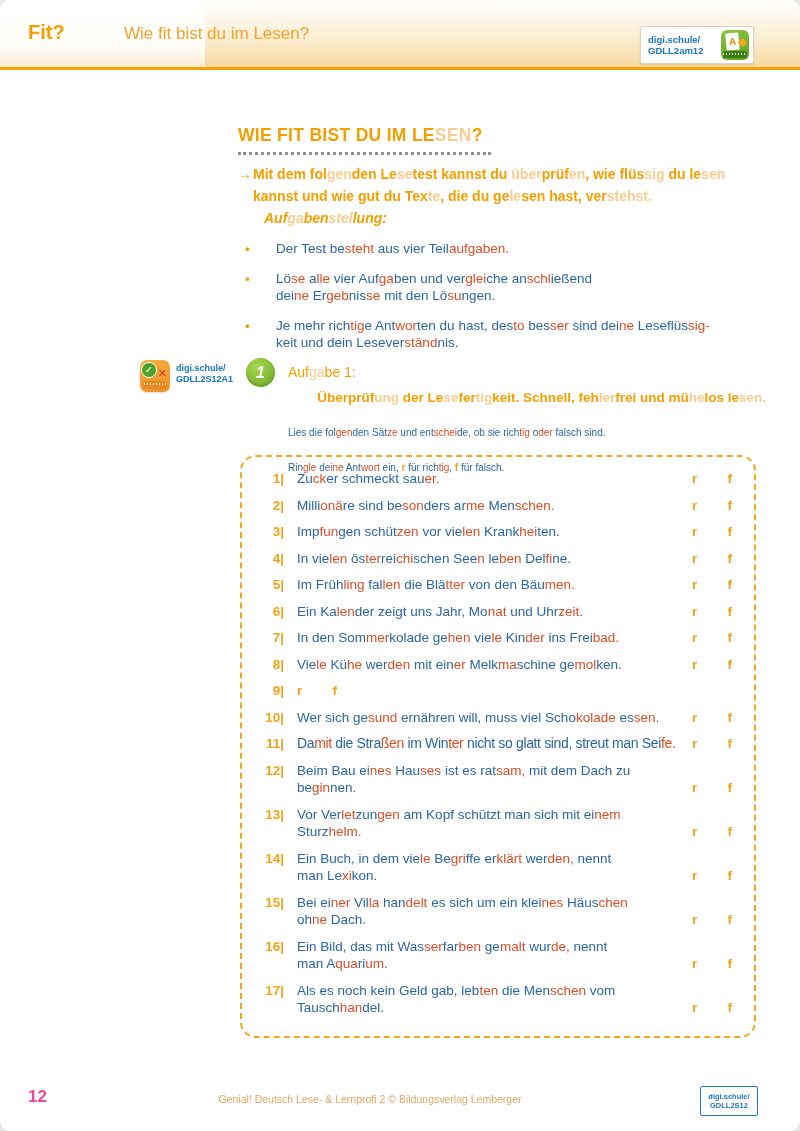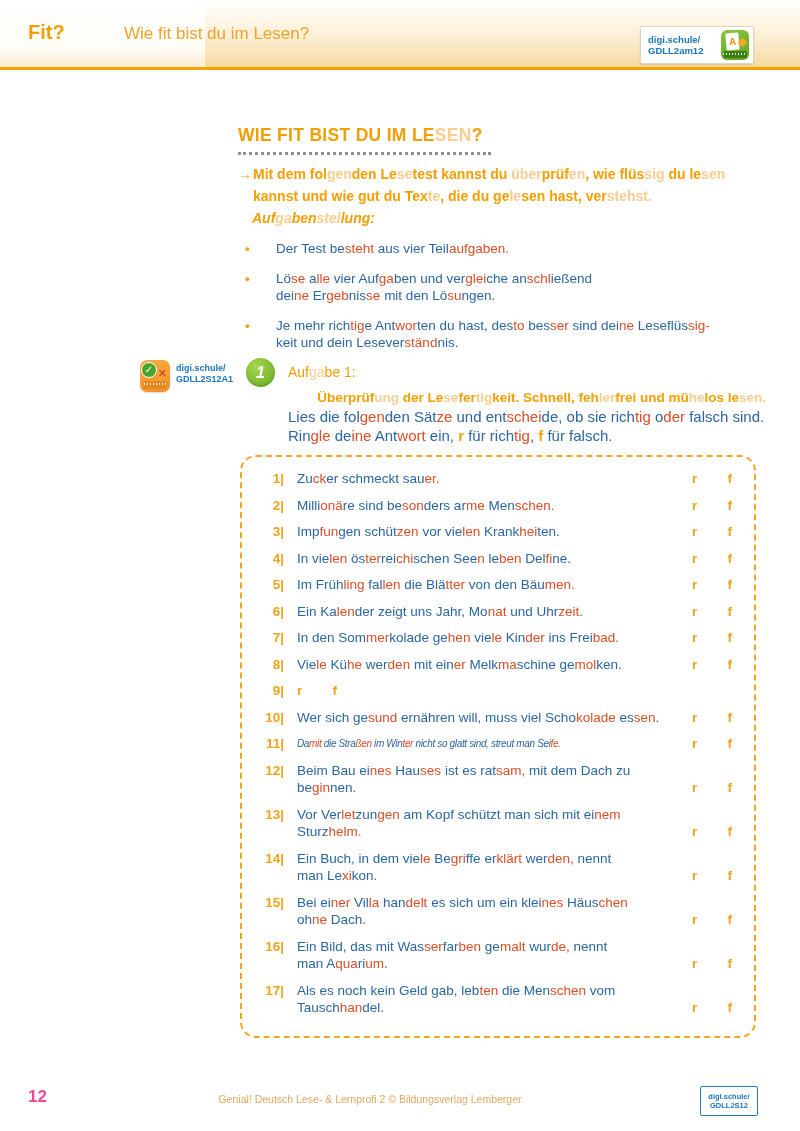--- a/index.html
+++ b/index.html
@@ -1,21 +1,21 @@
 <!DOCTYPE html>
 <html><head>
 <meta charset="utf-8">
 <style>
   :root{
     --orange:#F49E00; --pale:#F7CD92; --blue:#2B66A1; --red:#D94E26;
     --amber:#F0A31A; --badge-blue:#1B75BC;
   }
   html,body{margin:0;padding:0;background:#e8e8e8;}
   .page{position:relative;width:800px;height:1131px;margin:0 auto;background:#ffffff;
-        font-family:"Liberation Sans","DejaVu Sans",sans-serif;overflow:hidden;}
+        font-family:"Liberation Sans","DejaVu Sans",sans-serif;overflow:hidden;border-radius:11px;}
 
   
   .band{position:absolute;top:0;left:0;right:0;height:67px;
         background:linear-gradient(180deg,#ffffff 0%,#FCEFD4 55%,#F7D99F 100%);}
   .band-left{position:absolute;top:0;left:0;width:205px;height:67px;
         background:linear-gradient(180deg,#ffffff 0%,#fffdf8 70%,#FBEDD2 100%);}
   .band-line{position:absolute;top:67px;left:0;right:0;height:3px;background:#F5A200;}
   .fit{position:absolute;left:28px;top:21px;font-size:20px;font-weight:bold;color:#F49E00;}
   .h-title{position:absolute;left:124px;top:24px;font-size:17px;color:#F2A12C;}
   .h-badge{position:absolute;left:640px;top:26px;width:112px;height:36px;background:#fff;
@@ -38,21 +38,21 @@
   .c-b{color:var(--blue);}   .c-r{color:var(--red);}
   .c-a{color:var(--amber);font-weight:bold;}
 
   
   .title{position:absolute;left:238px;top:125px;font-size:17.5px;font-weight:bold;letter-spacing:0.3px;}
   .dots{position:absolute;left:238px;top:148px;width:253px;height:4px;
         border-bottom:3px dotted #8F8F8F;}
   .intro{position:absolute;left:238px;top:164px;width:532px;font-size:14px;font-weight:bold;
         line-height:21.5px;padding-left:15px;}
   .intro .arrow{position:absolute;left:0;top:0;color:var(--orange);font-weight:bold;}
-  .aufst{position:absolute;left:252px;top:209px;font-size:14px;font-weight:bold;font-style:italic;line-height:18px;}
+  .aufst{position:absolute;left:264px;top:209px;font-size:14px;font-weight:bold;font-style:italic;line-height:18px;}
   .bullets{position:absolute;left:238px;top:240px;width:528px;font-size:13.5px;line-height:17.5px;}
   .bullets .li{position:relative;padding-left:38px;margin-bottom:12px;}
   .bullets .dot{position:absolute;left:7px;top:0;color:var(--amber);font-weight:bold;}
 
   
   .task-badge{position:absolute;left:140px;top:360px;display:flex;align-items:flex-start;}
   .tb-icon{position:relative;width:30px;height:32px;border-radius:7px;flex:none;
         background:linear-gradient(160deg,#F9B03F,#EE8E2B);box-shadow:0 1px 2px rgba(0,0,0,0.15);}
   .tb-icon .check{position:absolute;left:1px;top:2px;width:14px;height:14px;border-radius:50%;
         background:#4CA32C;color:#fff;font-size:10px;line-height:14px;text-align:center;
@@ -63,30 +63,30 @@
         background-size:auto 2px;background-repeat:repeat-x;background-position:1px 2px;}
   .tb-text{margin-left:6px;font-size:9px;font-weight:bold;color:var(--badge-blue);line-height:10.5px;margin-top:3px;}
 
   .task-num{position:absolute;left:246px;top:358px;width:29px;height:29px;border-radius:50%;
         background:radial-gradient(circle at 35% 30%,#A8D44F,#66AC21);color:#fff;
         font-weight:bold;font-style:italic;font-size:16px;text-align:center;line-height:29px;
         box-shadow:inset 0 -2px 3px rgba(0,0,0,0.15);}
   .task-col{position:absolute;left:288px;top:363px;width:478px;}
   .task-heading{font-size:14px;font-weight:normal;line-height:18px;margin-bottom:8px;}
   .task-subtitle{font-size:13.5px;font-weight:bold;line-height:18px;text-align:right;}
-  .task-instr{font-size:15px;line-height:19px;}
+  .task-instr{font-size:10px;line-height:19px;margin-top:16px;}
 
   
   .box{position:absolute;left:240px;top:455px;width:516px;height:583px;
        border:2px dashed #F2A61C;border-radius:16px;box-sizing:border-box;
        padding:13px 22px 0 12px;}
   .row{display:flex;align-items:flex-start;margin-bottom:9px;font-size:13.5px;line-height:17.5px;}
   .row .num{flex:none;width:30px;text-align:right;margin-right:13px;color:var(--amber);font-weight:bold;}
   .row .txt{flex:1;padding-right:8px;}
-  .row.narrow .txt{font-size:10px;letter-spacing:-0.35px;font-style:italic;}
+  .row.narrow .txt{font-size:14px;letter-spacing:-0.35px;}
   .row .rf{flex:none;width:40px;display:flex;justify-content:space-between;align-self:flex-end;}
   .row .ans{color:var(--amber);font-weight:bold;cursor:pointer;}
 
   
   .pagenum{position:absolute;left:28px;top:1087px;font-size:17px;font-weight:bold;color:#ec4899;}
   .imprint{position:absolute;left:0;right:60px;top:1093px;text-align:center;font-size:10.5px;color:#DFA860;}
   .f-badge{position:absolute;left:700px;top:1086px;width:58px;height:30px;border:1.5px solid #2779B8;
         border-radius:2px;background:#fff;display:flex;flex-direction:column;justify-content:center;
         text-align:center;font-size:7.5px;font-weight:bold;color:var(--badge-blue);line-height:9px;box-sizing:border-box;}
 </style>

